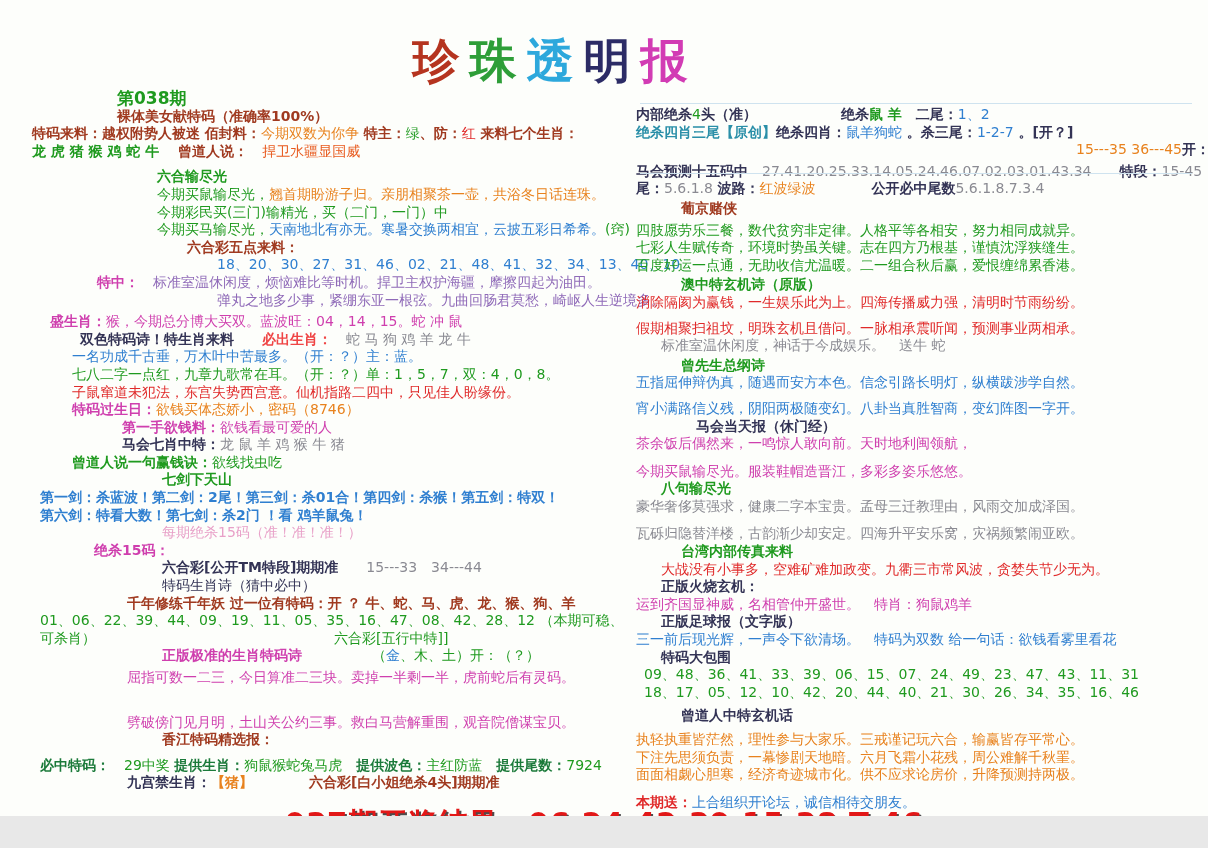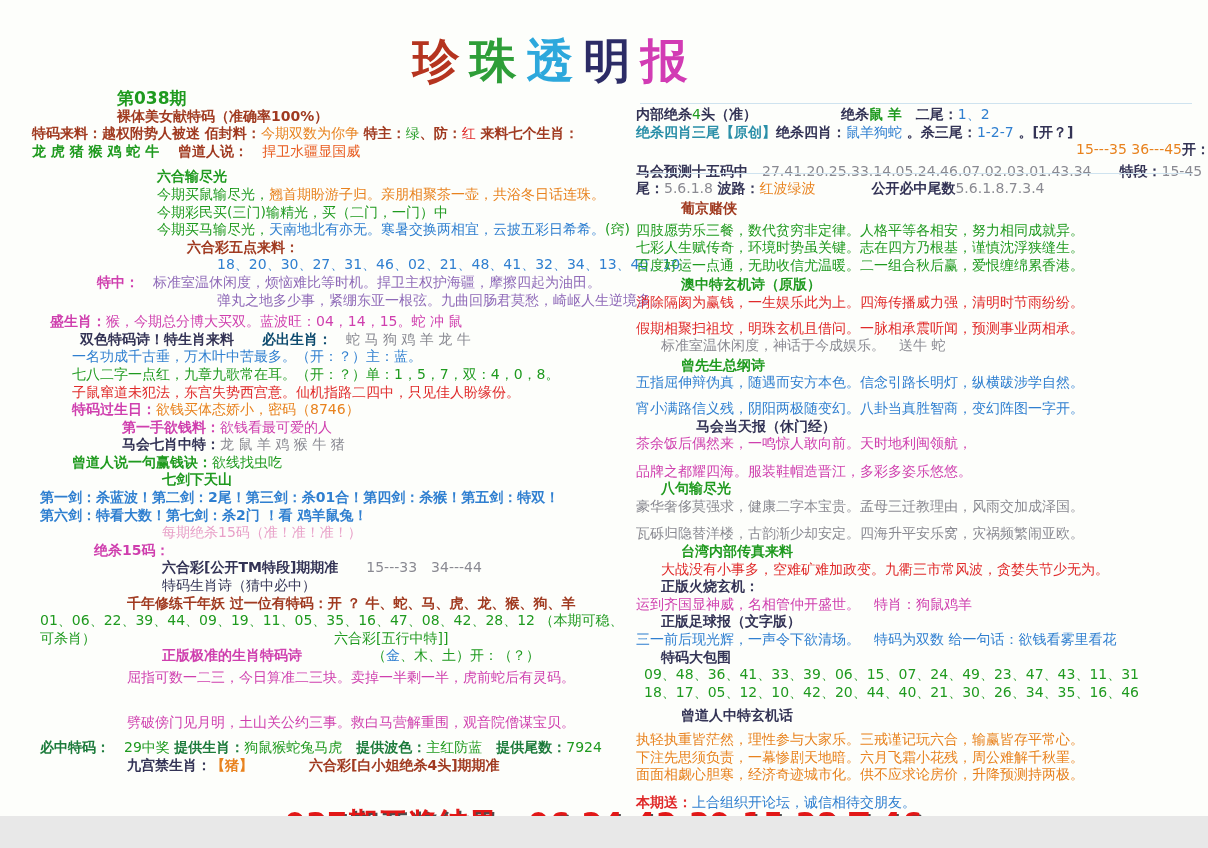--- a/index.html
+++ b/index.html
@@ -28,41 +28,42 @@
       <div class="line"><span style="color: rgb(31, 154, 31); font-weight: bold;">龙 虎 猪 猴 鸡 蛇 牛</span><span style="color: rgb(160, 58, 32); font-weight: bold;">　 曾道人说：</span><span style="color: rgb(232, 90, 30);">　捍卫水疆显国威</span></div>
       <div class="line" style="padding-left: 125px; margin-top: 8px;"><span style="color: rgb(31, 154, 31); font-weight: bold;">六合输尽光</span></div>
       <div class="line" style="padding-left: 125px;"><span style="color: rgb(31, 154, 31);">今期买鼠输尽光，</span><span style="color: rgb(232, 130, 30);">翘首期盼游子归。亲朋相聚茶一壶，共浴冬日话连珠。</span></div>
       <div class="line" style="padding-left: 125px;"><span style="color: rgb(31, 154, 31);">今期彩民买(三门)输精光，买（二门，一门）中</span></div>
       <div class="line" style="padding-left: 125px;"><span style="color: rgb(31, 154, 31);">今期买马输尽光，</span><span style="color: rgb(47, 127, 208);">天南地北有亦无。寒暑交换两相宜，云披五彩日希希。</span><span style="color: rgb(31, 154, 31);">(窍)</span></div>
       <div class="line" style="padding-left: 155px;"><span style="color: rgb(160, 58, 32); font-weight: bold;">六合彩五点来料：</span></div>
       <div class="line" style="padding-left: 185px;"><span style="color: rgb(47, 127, 208);">18、20、30、27、31、46、02、21、48、41、32、34、13、40、10</span></div>
       <div class="line" style="padding-left: 65px;"><span style="color: rgb(207, 63, 174); font-weight: bold;">特中：</span><span style="color: rgb(143, 106, 184);">　标准室温休闲度，烦恼难比等时机。捍卫主权护海疆，摩擦四起为油田。</span></div>
       <div class="line" style="padding-left: 185px;"><span style="color: rgb(143, 106, 184);">弹丸之地多少事，紧绷东亚一根弦。九曲回肠君莫愁，崎岖人生逆境多。</span></div>
       <div class="line" style="padding-left: 18px; margin-top: 4px;"><span style="color: rgb(207, 63, 174); font-weight: bold;">盛生肖：</span><span style="color: rgb(207, 63, 174);">猴，今期总分博大买双。蓝波旺：04，14，15。蛇 冲 鼠</span></div>
-      <div class="line" style="padding-left: 48px;"><span style="color: rgb(51, 51, 85); font-weight: bold;">双色特码诗！特生肖来料</span><span style="color: #0c4a6e; font-weight: bold;">　　必出生肖：</span><span style="color: rgb(138, 138, 146);">　蛇 马 狗 鸡 羊 龙 牛</span></div>
+      <div class="line" style="padding-left: 48px;"><span style="color: rgb(51, 51, 85); font-weight: bold;">双色特码诗！特生肖来料</span><span style="color: #ef4444; font-weight: bold;">　　必出生肖：</span><span style="color: rgb(138, 138, 146);">　蛇 马 狗 鸡 羊 龙 牛</span></div>
       <div class="line" style="padding-left: 40px;"><span style="color: rgb(47, 127, 208);">一名功成千古垂，万木叶中苦最多。（开：？）主：蓝。</span></div>
       <div class="line" style="padding-left: 40px;"><span style="color: rgb(31, 154, 31);">七八二字一点红，九章九歌常在耳。（开：？）单：1，5，7，双：4，0，8。</span></div>
       <div class="line" style="padding-left: 40px;"><span style="color: rgb(224, 42, 42);">子鼠窜道未犯法，东宫失势西宫意。仙机指路二四中，只见佳人盼缘份。</span></div>
       <div class="line" style="padding-left: 40px;"><span style="color: rgb(207, 63, 174); font-weight: bold;">特码过生日：</span><span style="color: rgb(232, 130, 30);">欲钱买体态娇小，密码（8746）</span></div>
       <div class="line" style="padding-left: 90px;"><span style="color: rgb(207, 63, 174); font-weight: bold;">第一手欲钱料：</span><span style="color: rgb(207, 63, 174);">欲钱看最可爱的人</span></div>
       <div class="line" style="padding-left: 90px;"><span style="color: rgb(51, 51, 85); font-weight: bold;">马会七肖中特：</span><span style="color: rgb(138, 138, 146);">龙 鼠 羊 鸡 猴 牛 猪</span></div>
       <div class="line" style="padding-left: 40px;"><span style="color: rgb(31, 154, 31); font-weight: bold;">曾道人说一句赢钱诀：</span><span style="color: rgb(31, 154, 31);">欲线找虫吃</span></div>
       <div class="line" style="padding-left: 130px;"><span style="color: rgb(31, 154, 31); font-weight: bold;">七剑下天山</span></div>
       <div class="line" style="padding-left: 8px;"><span style="color: rgb(47, 127, 208); font-weight: bold;">第一剑：杀蓝波！第二剑：2尾！第三剑：杀01合！第四剑：杀猴！第五剑：特双！</span></div>
       <div class="line" style="padding-left: 8px;"><span style="color: rgb(47, 127, 208); font-weight: bold;">第六剑：特看大数！第七剑：杀2门 ！看 鸡羊鼠兔！</span></div>
       <div class="line" style="padding-left: 130px;"><span style="color: rgb(232, 160, 200);">每期绝杀15码（准！准！准！）</span></div>
       <div class="line" style="padding-left: 62px;"><span style="color: rgb(207, 63, 174); font-weight: bold;">绝杀15码：</span></div>
       <div class="line" style="padding-left: 130px;"><span style="color: rgb(51, 51, 85); font-weight: bold;">六合彩[公开TM特段]期期准</span><span style="color: rgb(138, 138, 146);">　　15---33　34---44</span></div>
       <div class="line" style="padding-left: 130px;"><span style="color: rgb(51, 51, 85);">特码生肖诗（猜中必中）</span></div>
       <div class="line" style="padding-left: 95px;"><span style="color: rgb(160, 58, 32); font-weight: bold;">千年修练千年妖 过一位有特码：开 ？ 牛、蛇、马、虎、龙、猴、狗、羊</span></div>
       <div class="line" style="padding-left: 8px;"><span style="color: rgb(31, 154, 31);">01、06、22、39、44、09、19、11、05、35、16、47、08、42、28、12 （本期可稳、</span></div>
       <div class="line" style="padding-left: 8px;"><span style="color: rgb(31, 154, 31);">可杀肖）</span><span style="color: rgb(31, 154, 31);">　　　　　　　　　　　　　　　　　六合彩[五行中特]]</span></div>
       <div class="line" style="padding-left: 130px;"><span style="color: rgb(207, 63, 174); font-weight: bold;">正版极准的生肖特码诗</span><span style="color: rgb(31, 154, 31);">　　　　　（</span><span style="color: rgb(47, 127, 208);">金</span><span style="color: rgb(31, 154, 31);">、木、土）开：（？）</span></div>
       <div class="line" style="padding-left: 95px; margin-top: 4px;"><span style="color: rgb(207, 63, 174);">屈指可数一二三，今日算准二三块。卖掉一半剩一半，虎前蛇后有灵码。</span></div>
       <div class="line" style="padding-left: 95px; margin-top: 27px;"><span style="color: rgb(207, 63, 174);">劈破傍门见月明，土山关公约三事。救白马营解重围，观音院僧谋宝贝。</span></div>
+      <div class="line" style="padding-left: 130px;"><span style="color: rgb(160, 58, 32); font-weight: bold;">香江特码精选报：</span></div>
       <div class="line" style="padding-left: 8px; margin-top: 8px;"><span style="color: rgb(27, 122, 58); font-weight: bold;">必中特码：</span><span style="color: rgb(31, 154, 31);">　29中奖 </span><span style="color: rgb(27, 122, 58); font-weight: bold;">提供生肖：</span><span style="color: rgb(31, 154, 31);">狗鼠猴蛇兔马虎</span><span style="color: rgb(27, 122, 58); font-weight: bold;">　提供波色：</span><span style="color: rgb(31, 154, 31);">主红防蓝</span><span style="color: rgb(27, 122, 58); font-weight: bold;">　提供尾数：</span><span style="color: rgb(31, 154, 31);">7924</span></div>
       <div class="line" style="padding-left: 95px;"><span style="color: rgb(51, 51, 85); font-weight: bold;">九宫禁生肖：</span><span style="color: rgb(232, 130, 30); font-weight: bold;">【猪】</span><span style="color: rgb(160, 58, 32); font-weight: bold;">　　　　六合彩[白小姐绝杀4头]期期准</span></div>
     </div>
   <div class="col" id="right-col">
       <div class="line"><span style="color: rgb(51, 51, 85); font-weight: bold;">内部绝杀</span><span style="color: rgb(31, 154, 31);">4</span><span style="color: rgb(51, 51, 85); font-weight: bold;">头（准）</span><span style="color: rgb(51, 51, 85); font-weight: bold;">　　　　　　绝杀</span><span style="color: rgb(31, 154, 31); font-weight: bold;">鼠 羊</span><span style="color: rgb(51, 51, 85); font-weight: bold;">　二尾：</span><span style="color: rgb(47, 127, 208);">1、2</span></div>
       <div class="line"><span style="color: rgb(42, 143, 168); font-weight: bold;">绝杀四肖三尾【原创】</span><span style="color: rgb(51, 51, 85); font-weight: bold;">绝杀四肖：</span><span style="color: rgb(47, 127, 208);">鼠羊狗蛇</span><span style="color: rgb(51, 51, 85); font-weight: bold;"> 。杀三尾：</span><span style="color: rgb(47, 127, 208);">1-2-7</span><span style="color: rgb(51, 51, 85); font-weight: bold;"> 。[开？]</span></div>
       <div class="line" style="padding-left: 440px;"><span style="color: rgb(232, 130, 30);">15---35 36---45</span><span style="color: rgb(51, 51, 85); font-weight: bold;">开：？</span></div>
       <div class="line" style="margin-top: 4px;"><span style="color: rgb(51, 51, 85); font-weight: bold;">马会预测十五码中</span><span style="color: rgb(138, 138, 146);">　27.41.20.25.33.14.05.24.46.07.02.03.01.43.34</span><span style="color: rgb(51, 51, 85); font-weight: bold;">　　特段：</span><span style="color: rgb(138, 138, 146);">15-45</span></div>
       <div class="line"><span style="color: rgb(51, 51, 85); font-weight: bold;">尾：</span><span style="color: rgb(138, 138, 146);">5.6.1.8 </span><span style="color: rgb(51, 51, 85); font-weight: bold;">波路：</span><span style="color: rgb(232, 130, 30);">红波绿波</span><span style="color: rgb(51, 51, 85); font-weight: bold;">　　　　公开必中尾数</span><span style="color: rgb(138, 138, 146);">5.6.1.8.7.3.4</span></div>
       <div class="line" style="padding-left: 45px; margin-top: 2px;"><span style="color: rgb(160, 58, 32); font-weight: bold;">葡京赌侠</span></div>
@@ -71,21 +72,21 @@
       <div class="line"><span style="color: rgb(31, 154, 31);">百度好运一点通，无助收信尤温暖。二一组合秋后赢，爱恨缠绵累香港。</span></div>
       <div class="line" style="padding-left: 45px; margin-top: 2px;"><span style="color: rgb(31, 154, 31); font-weight: bold;">澳中特玄机诗（原版）</span></div>
       <div class="line"><span style="color: rgb(224, 42, 42);">消除隔阂为赢钱，一生娱乐此为上。四海传播威力强，清明时节雨纷纷。</span></div>
       <div class="line" style="margin-top: 8px;"><span style="color: rgb(224, 42, 42);">假期相聚扫祖坟，明珠玄机且借问。一脉相承震听闻，预测事业两相承。</span></div>
       <div class="line" style="padding-left: 25px;"><span style="color: rgb(138, 138, 146);">标准室温休闲度，神话于今成娱乐。　送牛 蛇</span></div>
       <div class="line" style="padding-left: 45px; margin-top: 2px;"><span style="color: rgb(31, 154, 31); font-weight: bold;">曾先生总纲诗</span></div>
       <div class="line"><span style="color: rgb(47, 127, 208);">五指屈伸辩伪真，随遇而安方本色。信念引路长明灯，纵横跋涉学自然。</span></div>
       <div class="line" style="margin-top: 8px;"><span style="color: rgb(47, 127, 208);">宵小满路信义残，阴阳两极随变幻。八卦当真胜智商，变幻阵图一字开。</span></div>
       <div class="line" style="padding-left: 60px;"><span style="color: rgb(51, 51, 85); font-weight: bold;">马会当天报（休门经）</span></div>
       <div class="line"><span style="color: rgb(207, 63, 174);">茶余饭后偶然来，一鸣惊人敢向前。天时地利闽领航，</span></div>
-      <div class="line" style="margin-top: 10px;"><span style="color: rgb(207, 63, 174);">品牌之都耀四海。服装鞋帽造晋江，多彩多姿乐悠悠。</span></div>
+      <div class="line" style="margin-top: 10px;"><span style="color: rgb(207, 63, 174);">今期买鼠输尽光。服装鞋帽造晋江，多彩多姿乐悠悠。</span></div>
       <div class="line" style="padding-left: 25px;"><span style="color: rgb(31, 154, 31); font-weight: bold;">八句输尽光</span></div>
       <div class="line"><span style="color: rgb(138, 138, 146);">豪华奢侈莫强求，健康二字本宝贵。孟母三迁教理由，风雨交加成泽国。</span></div>
       <div class="line" style="margin-top: 10px;"><span style="color: rgb(138, 138, 146);">瓦砾归隐替洋楼，古韵渐少却安定。四海升平安乐窝，灾祸频繁闹亚欧。</span></div>
       <div class="line" style="padding-left: 45px;"><span style="color: rgb(31, 154, 31); font-weight: bold;">台湾内部传真来料</span></div>
       <div class="line" style="padding-left: 25px;"><span style="color: rgb(224, 42, 42);">大战没有小事多，空难矿难加政变。九衢三市常风波，贪婪失节少无为。</span></div>
       <div class="line" style="padding-left: 25px;"><span style="color: rgb(51, 51, 85); font-weight: bold;">正版火烧玄机：</span></div>
       <div class="line"><span style="color: rgb(207, 63, 174);">运到齐国显神威，名相管仲开盛世。　特肖：狗鼠鸡羊</span></div>
       <div class="line" style="padding-left: 25px;"><span style="color: rgb(51, 51, 85); font-weight: bold;">正版足球报（文字版）</span></div>
       <div class="line"><span style="color: rgb(47, 127, 208);">三一前后现光辉，一声令下欲清场。　特码为双数 给一句话：欲钱看雾里看花</span></div>
       <div class="line" style="padding-left: 25px;"><span style="color: rgb(51, 51, 85); font-weight: bold;">特码大包围</span></div>

